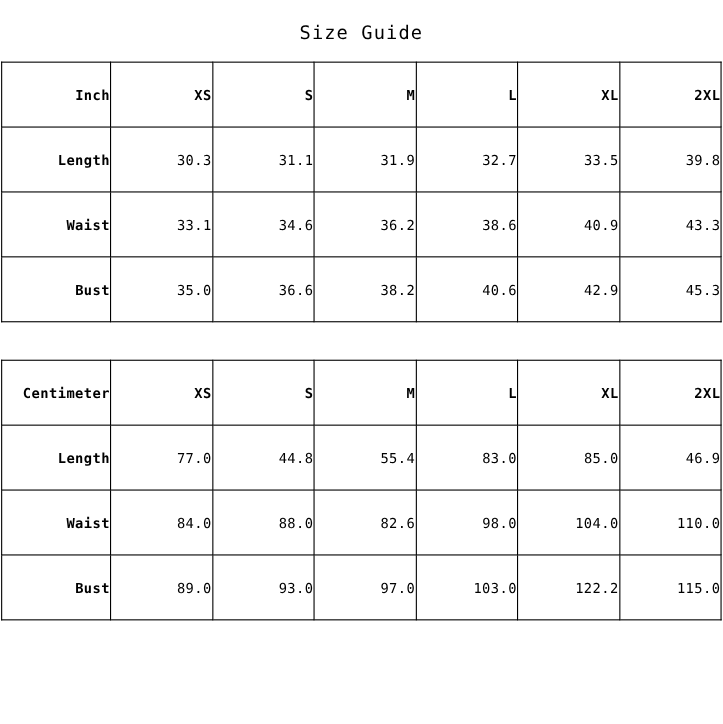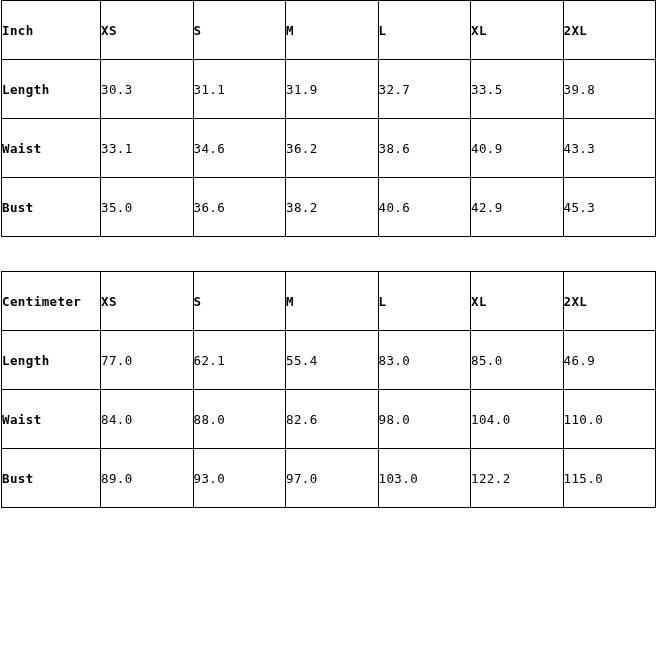--- a/index.html
+++ b/index.html
@@ -35,21 +35,21 @@
     padding: 0 1px;
   }
   table.size-table {
     border-collapse: collapse;
     width: 655px;
     margin: 0 auto;
     table-layout: fixed;
   }
   table.size-table td {
     border: 1.6px solid #000000;
-    text-align: left;
+    text-align: right;
     vertical-align: middle;
     font-size: 12.5px;
     letter-spacing: 0.4px;
     height: 58px;
     padding: 0;
   }
   table.size-table td.rowhead {
     font-weight: bold;
     font-size: 12.5px;
     width: 98px;
@@ -73,20 +73,21 @@
   }
   .footnote div {
     white-space: pre;
   }
 </style>
 </head>
 <body>
 
 <div class="page">
 
+  <div class="title">Size Guide</div>
 
   <div class="table-wrap">
     <table class="size-table">
       <tbody>
         <tr class="header-row">
           <td class="rowhead">Inch</td>
           <td>XS</td>
           <td>S</td>
           <td>M</td>
           <td>L</td>
@@ -134,21 +135,21 @@
           <td>XS</td>
           <td>S</td>
           <td>M</td>
           <td>L</td>
           <td>XL</td>
           <td>2XL</td>
         </tr>
         <tr>
           <td class="rowhead">Length</td>
           <td>77.0</td>
-          <td>62.1</td>
+          <td>44.8</td>
           <td>55.4</td>
           <td>83.0</td>
           <td>85.0</td>
           <td>46.9</td>
         </tr>
         <tr>
           <td class="rowhead">Waist</td>
           <td>84.0</td>
           <td>88.0</td>
           <td>82.6</td>

